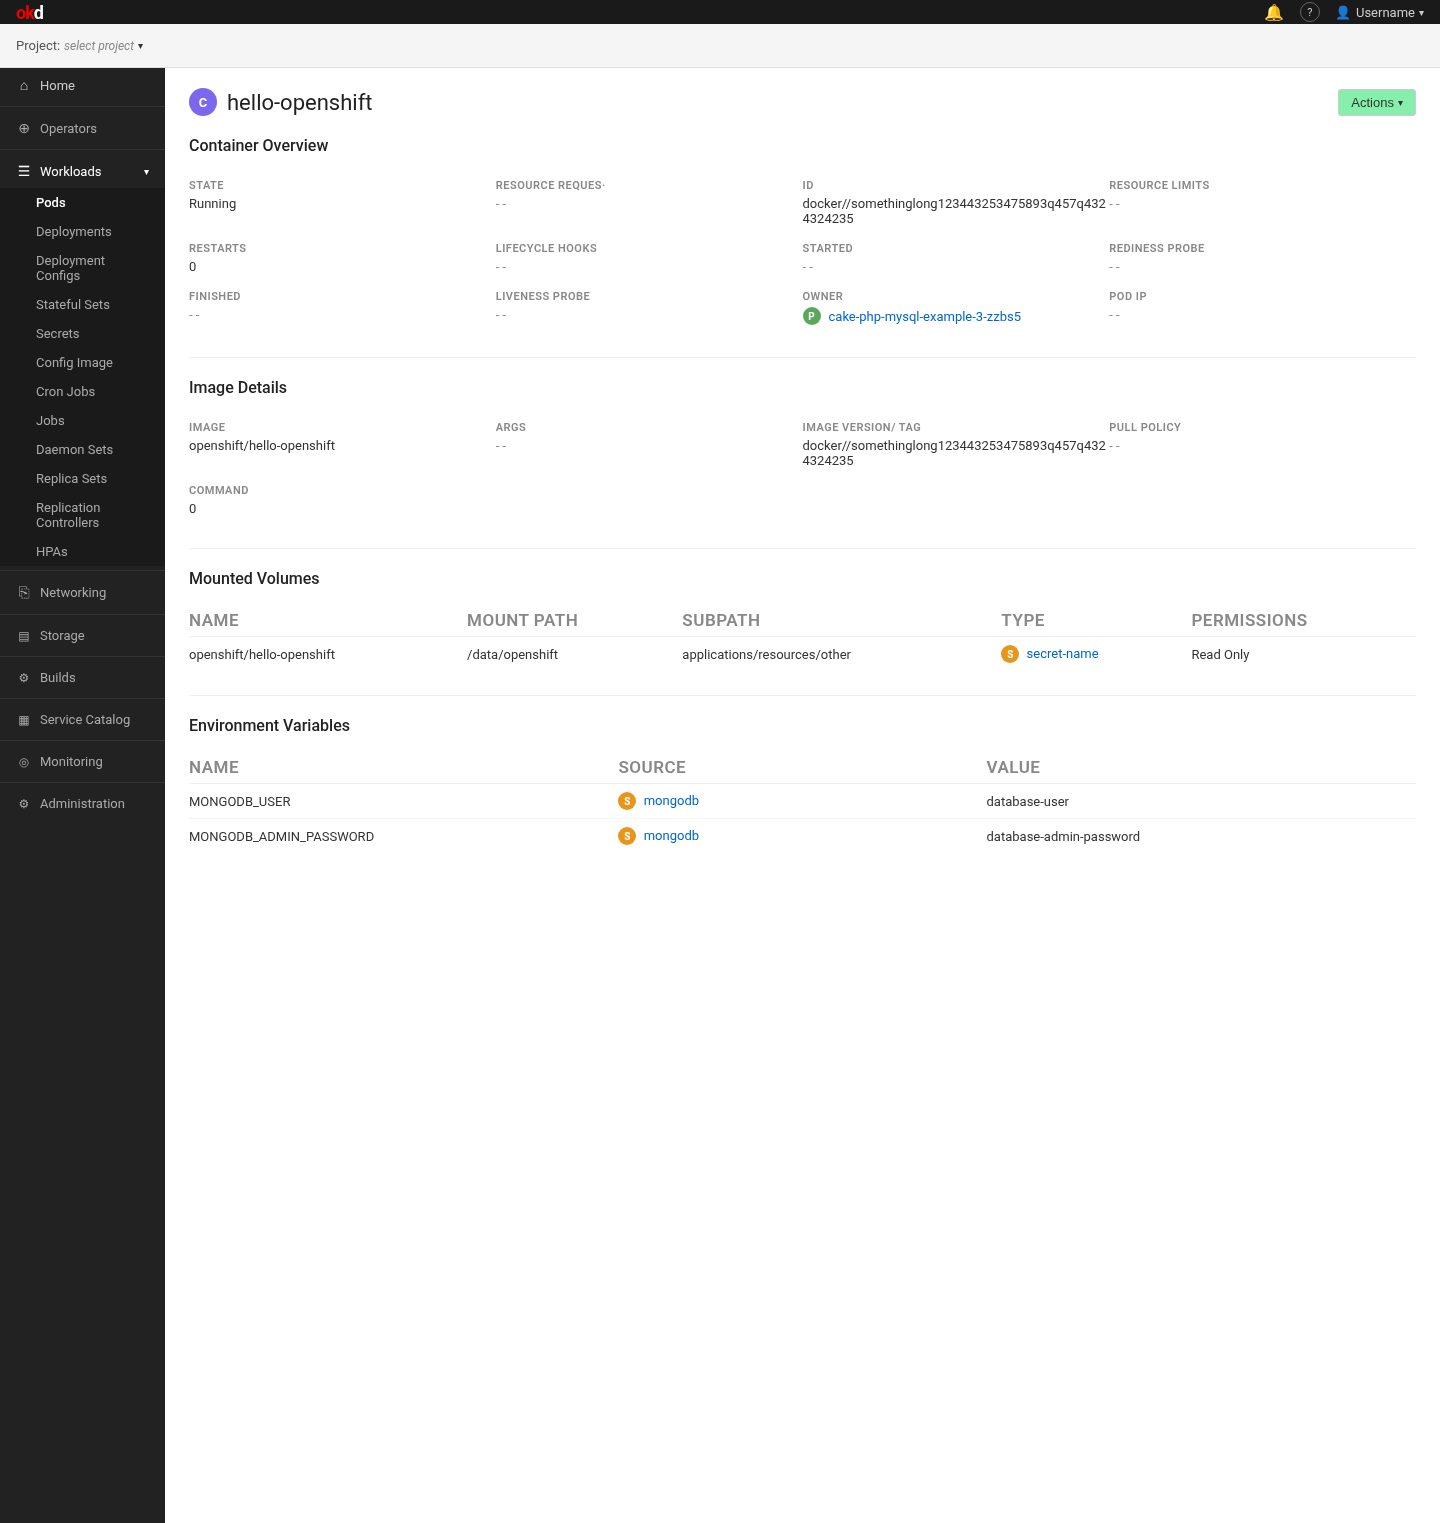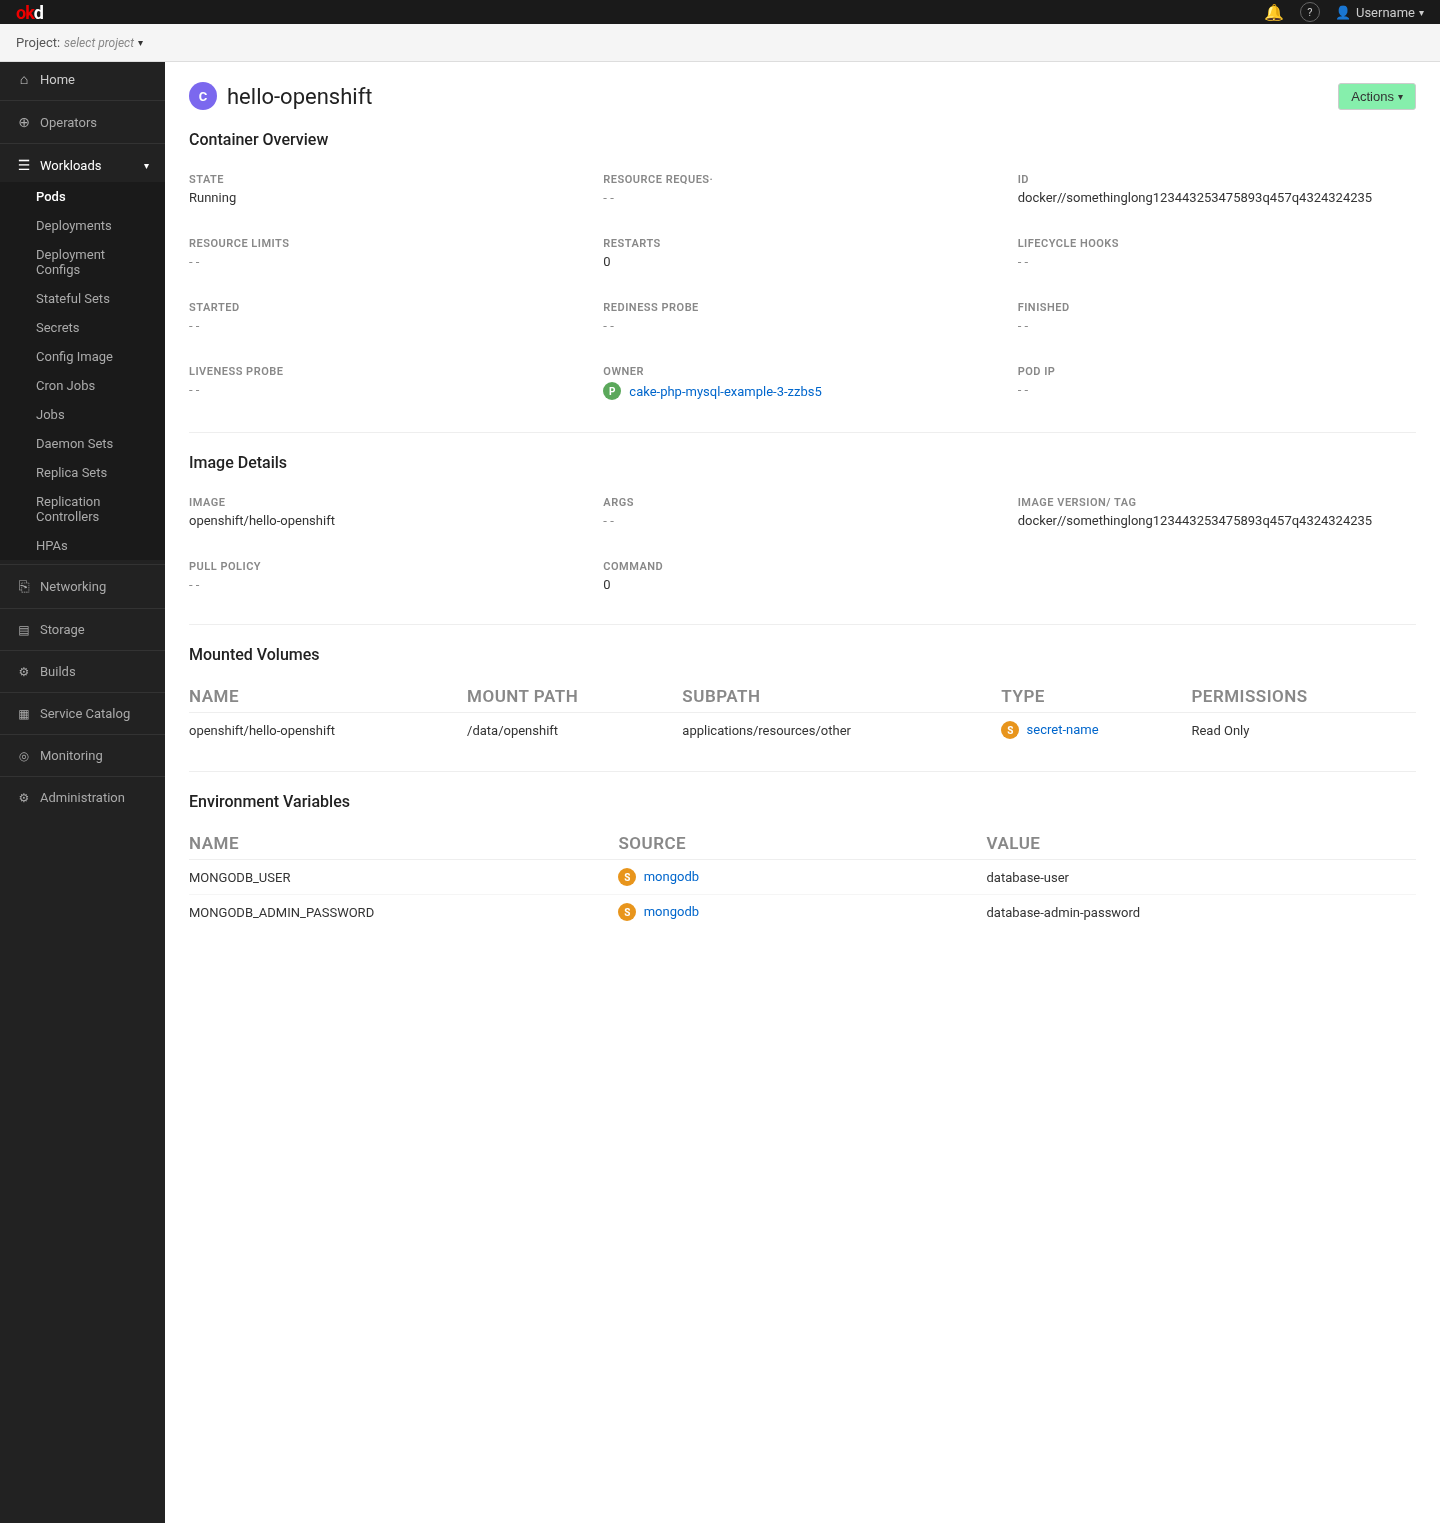--- a/index.html
+++ b/index.html
@@ -21,21 +21,21 @@
     .topnav-logo { font-size: 18px; font-weight: bold; color: #e00; letter-spacing: -1px; }
     .topnav-logo span { color: #fff; }
     .topnav-right { display: flex; align-items: center; gap: 16px; color: #ccc; font-size: 14px; }
     .topnav-icon { cursor: pointer; font-size: 16px; }
     .topnav-user { display: flex; align-items: center; gap: 4px; cursor: pointer; font-size: 13px; }
 
     
     .projectbar {
       background: #f5f5f5;
       border-bottom: 1px solid #ddd;
-      height: 38px;
+      height: 44px;
       display: flex;
       align-items: center;
       padding: 0 16px;
       flex-shrink: 0;
     }
     .projectbar-label { font-size: 13px; color: #555; }
     .projectbar-select { display: flex; align-items: center; gap: 4px; cursor: pointer; font-size: 13px; color: #333; margin-left: 4px; }
 
     
     .layout { display: flex; flex: 1; overflow: hidden; }
@@ -110,21 +110,21 @@
       font-size: 13px;
       color: #333;
     }
 
     
     .section { margin-bottom: 20px; border-bottom: 1px solid #eee; padding-bottom: 24px; }
     .section:last-child { border-bottom: none; }
     .section-title { font-size: 16px; font-weight: 500; color: #222; margin-bottom: 16px; }
 
     
-    .detail-grid { display: grid; grid-template-columns: 1fr 1fr 1fr; gap: 16px; }
+    .detail-grid { display: grid; grid-template-columns: 1fr 1fr 1fr 1fr; gap: 0; }
     .detail-cell { padding: 8px 0; }
     .detail-label { font-size: 11px; font-weight: 600; color: #888; text-transform: uppercase; letter-spacing: 0.5px; margin-bottom: 4px; }
     .detail-value { font-size: 13px; color: #333; word-break: break-all; }
     .detail-value.muted { color: #888; }
     .detail-link {
       display: inline-flex; align-items: center; gap: 4px;
       color: #0066cc; text-decoration: none; font-size: 13px;
     }
     .owner-badge {
       display: inline-flex; align-items: center; justify-content: center;

